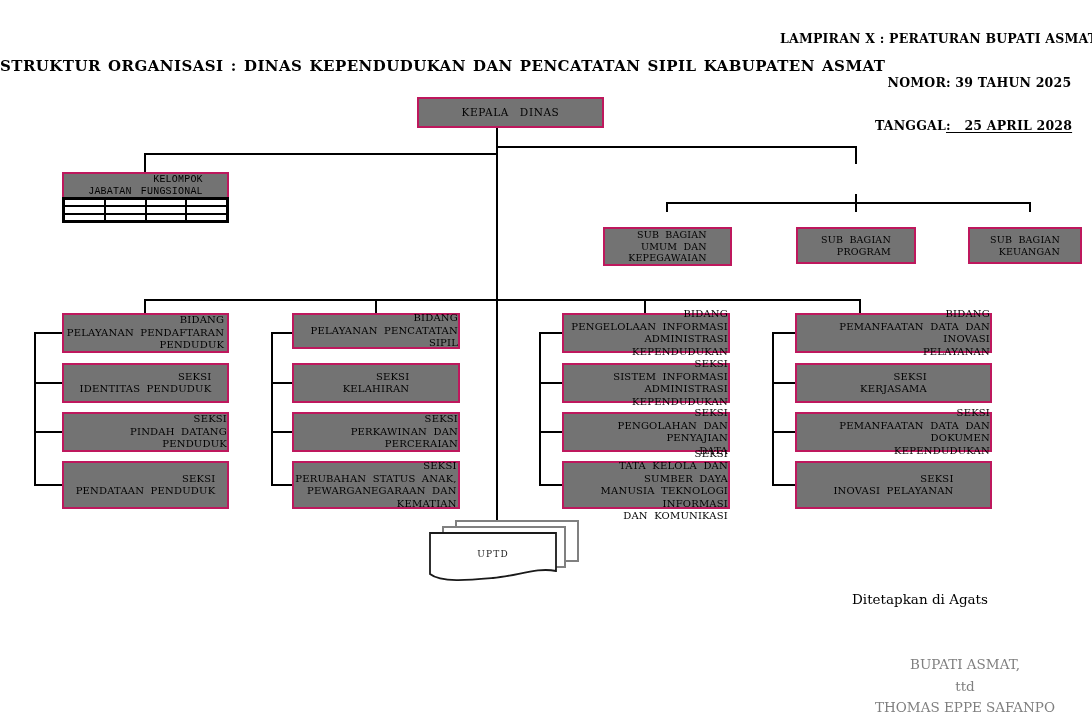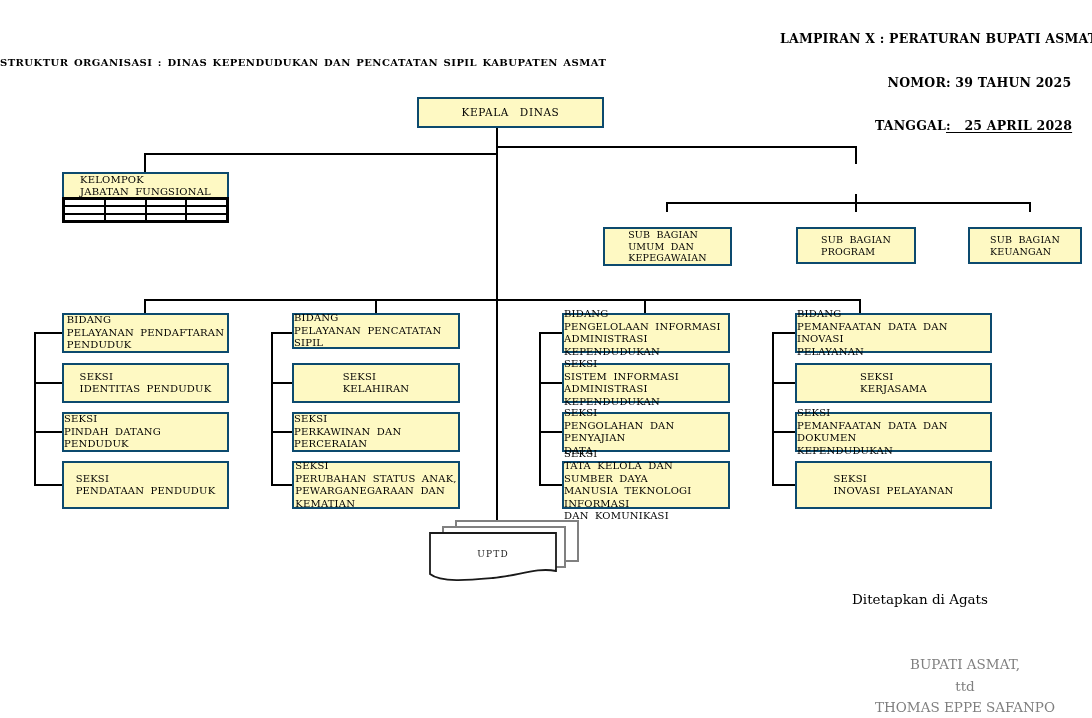--- a/index.html
+++ b/index.html
@@ -2,41 +2,41 @@
 <html><head>
 <meta charset="utf-8">
 <style>
   html,body{margin:0;padding:0;background:#ffffff;}
   .canvas{
     position:relative;width:1092px;height:718px;background:#fff;overflow:hidden;
     font-family:"DejaVu Serif","Liberation Serif",serif;color:#000;
   }
   svg.layer{position:absolute;left:0;top:0;width:1092px;height:718px;}
   .obox{
-    position:absolute;box-sizing:border-box;border:2px solid #0c4a6e;background:#fef9c3;
-    display:flex;align-items:center;justify-content:center;text-align:left;
+    position:absolute;box-sizing:border-box;border:2px solid #be185d;background:#737373;
+    display:flex;align-items:center;justify-content:center;text-align:right;
     font-size:10px;line-height:12.5px;white-space:pre-line;word-spacing:3px;
     letter-spacing:.2px;z-index:2;
   }
   .obox.small{font-size:9.5px;line-height:11.5px;margin-top:16px;}
   .kepala{font-size:10.5px;letter-spacing:.6px;word-spacing:7px;}
-  .kelompok-head{font-size:10px;line-height:11.5px;}
+  .kelompok-head{font-size:10px;line-height:11.5px;font-family:Liberation Mono, monospace;}
   .fgrid{
     position:absolute;box-sizing:border-box;border:2px solid #000;background:#fff;
     display:grid;grid-template-columns:repeat(4,1fr);grid-template-rows:repeat(3,1fr);z-index:2;
   }
   .fgrid>div{border:1px solid #000;}
   .hdr{
     position:absolute;left:780px;top:3px;font-weight:bold;font-size:12.5px;
     line-height:14.5px;letter-spacing:.2px;white-space:pre;z-index:3;
   }
   .hdr .lbl{display:inline-block;width:76px;text-align:right;}
   .hdr .ul{text-decoration:underline;text-underline-offset:2px;}
   .ptitle{
-    position:absolute;left:0px;top:57px;font-weight:bold;font-size:10px;
+    position:absolute;left:0px;top:57px;font-weight:bold;font-size:15px;
     letter-spacing:.45px;word-spacing:1.5px;white-space:nowrap;z-index:3;
   }
   .f-set{position:absolute;left:852px;top:589px;font-size:13.5px;line-height:21px;z-index:3;}
   .f-sign{
     position:absolute;left:815px;top:654px;width:300px;text-align:center;
     font-size:13.5px;line-height:21.5px;color:#7f7f7f;z-index:3;
   }
   .uptd-svg{position:absolute;left:425px;top:512px;z-index:2;}
   .uptd-label{font-size:9px;letter-spacing:1.2px;fill:#1a1a1a;font-family:"DejaVu Serif","Liberation Serif",serif;}
 </style>

